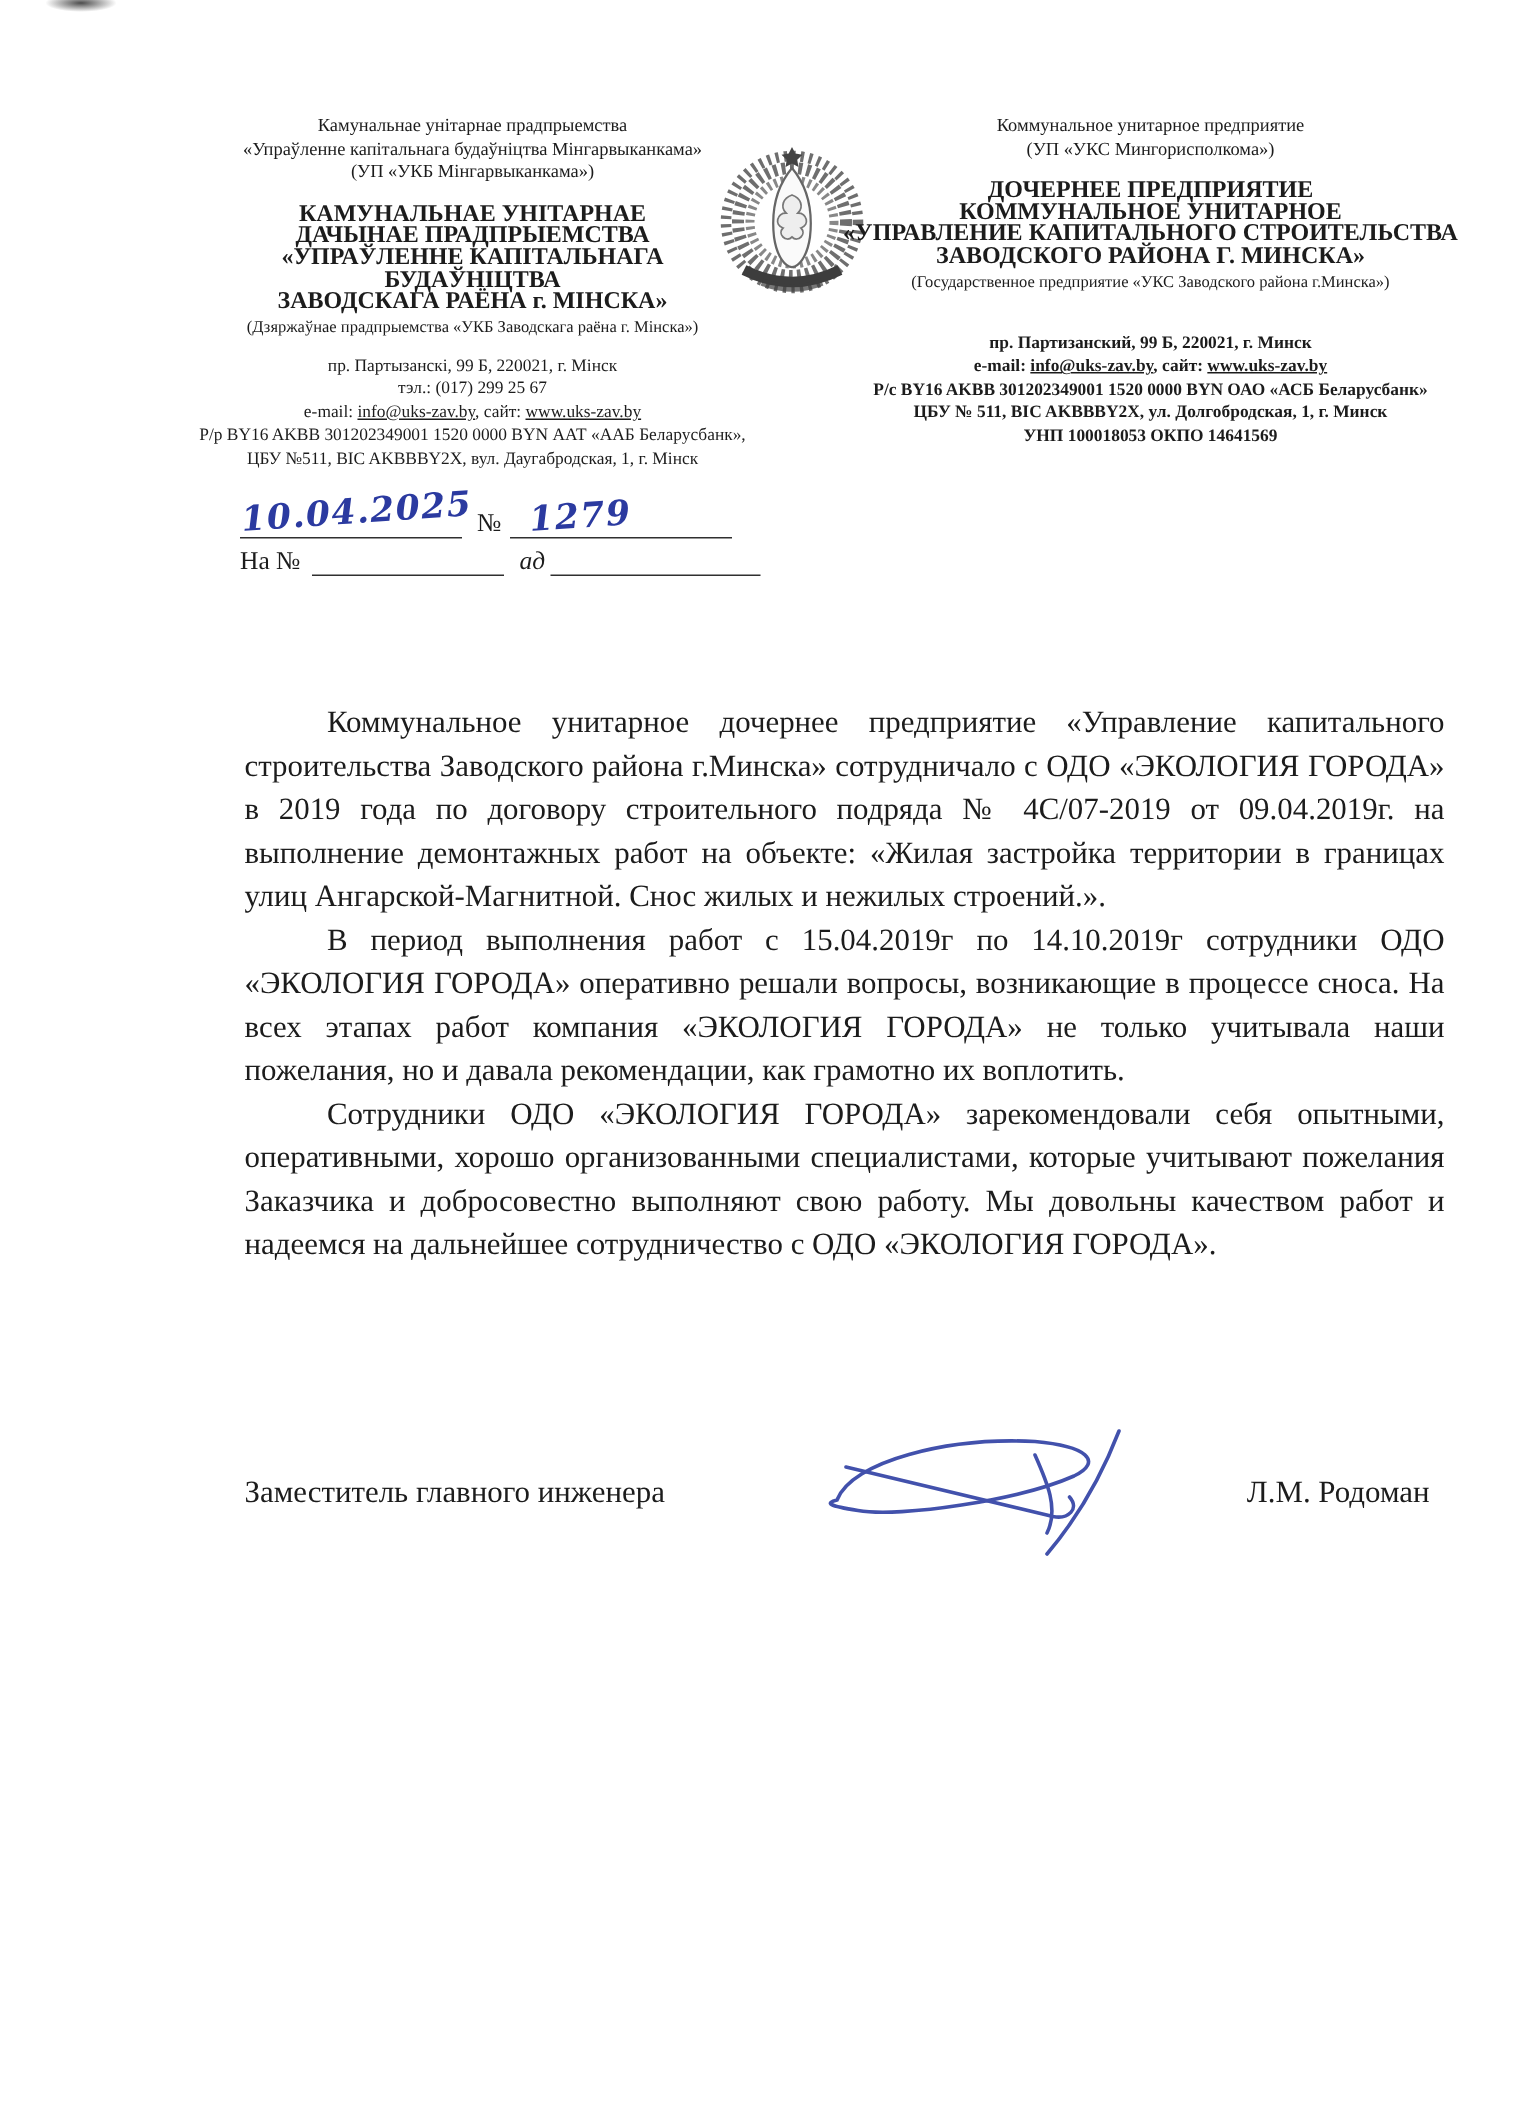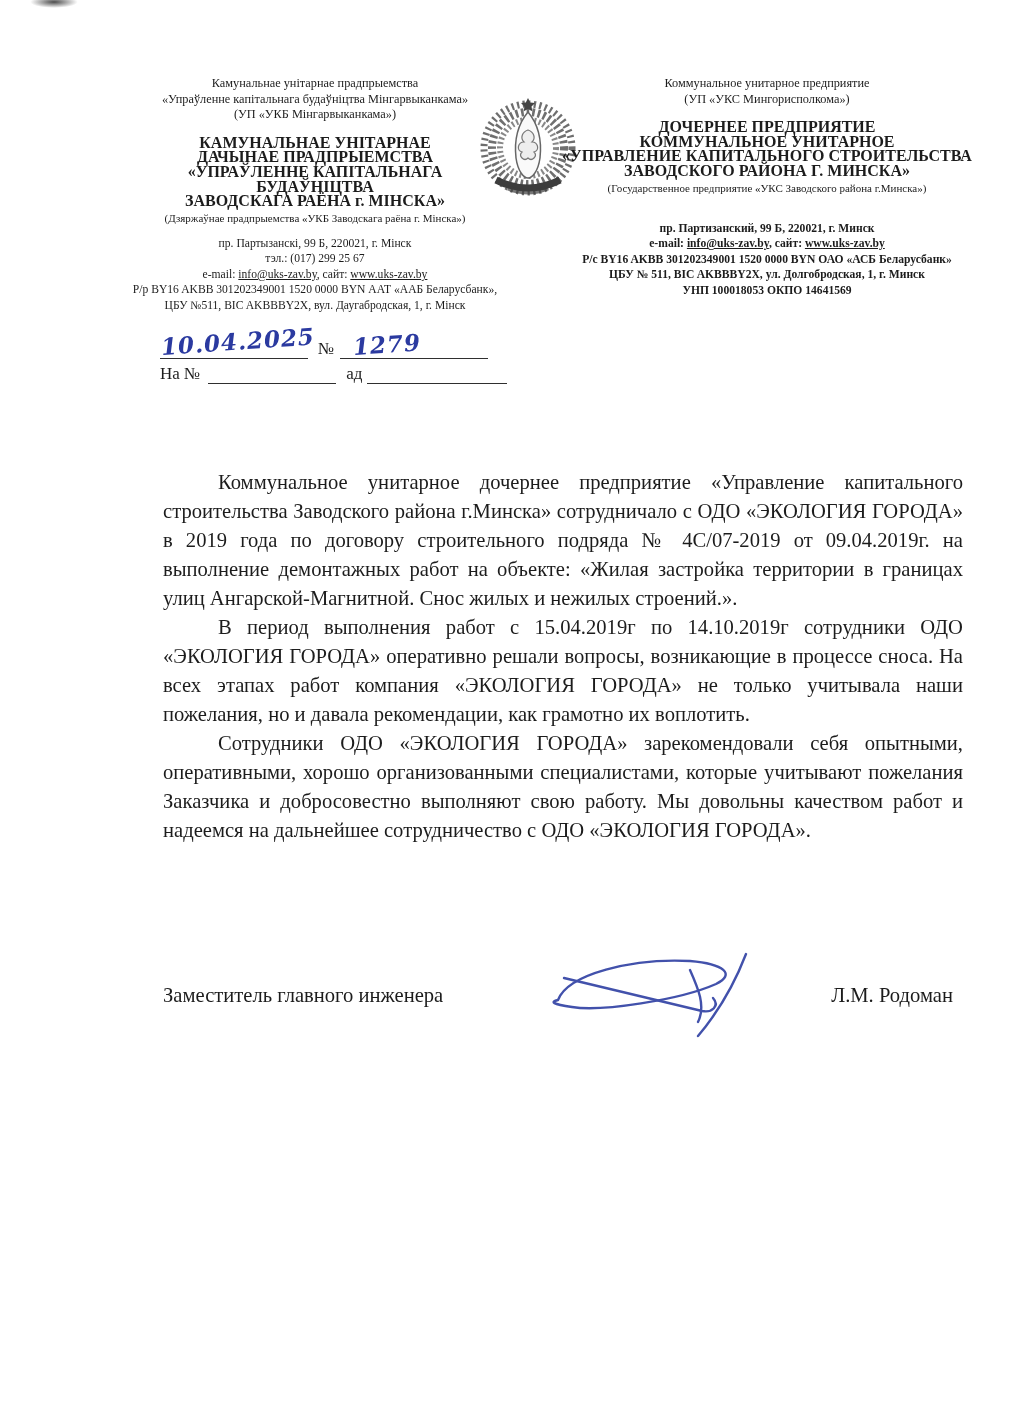--- a/index.html
+++ b/index.html
@@ -116,21 +116,21 @@
     <div>Р/с BY16 AKBB 301202349001 1520 0000 BYN ОАО «АСБ Беларусбанк»</div>
     <div>ЦБУ № 511, BIC AKBBBY2X, ул. Долгобродская, 1, г. Минск</div>
     <div>УНП 100018053 ОКПО 14641569</div>
   </div>
 
   <div class="refblock">
     <div class="ref-row1">
       <span class="hw-line" style="width:148px;"><span class="hw">10.04.2025</span></span><span class="ref-no">№</span><span class="hw-line" style="width:148px;"><span class="hw" style="left:14px;">1279</span></span>
     </div>
     <div class="ref-row2">
-      <span class="lbl">На №</span><span class="blank" style="width:128px;margin-left:8px;"></span><span class="lbl" style="margin-left:10px;">ад</span><span class="blank" style="width:140px;margin-left:4px;"></span>
+      <span class="lbl">На №</span><span class="blank" style="width:128px;margin-left:8px;"></span><span class="lbl" style="margin-left:10px;font-style:italic;">ад</span><span class="blank" style="width:140px;margin-left:4px;"></span>
     </div>
   </div>
 
 
   <div class="body-text">
     <p>Коммунальное унитарное дочернее предприятие «Управление капитального строительства Заводского района г.Минска» сотрудничало с ОДО «ЭКОЛОГИЯ ГОРОДА» в 2019 года по договору строительного подряда № 4С/07-2019 от 09.04.2019г. на выполнение демонтажных работ на объекте: «Жилая застройка территории в границах улиц Ангарской-Магнитной. Снос жилых и нежилых строений.».</p>
     <p>В период выполнения работ с 15.04.2019г по 14.10.2019г сотрудники ОДО «ЭКОЛОГИЯ ГОРОДА» оперативно решали вопросы, возникающие в процессе сноса. На всех этапах работ компания «ЭКОЛОГИЯ ГОРОДА» не только учитывала наши пожелания, но и давала рекомендации, как грамотно их воплотить.</p>
     <p>Сотрудники ОДО «ЭКОЛОГИЯ ГОРОДА» зарекомендовали себя опытными, оперативными, хорошо организованными специалистами, которые учитывают пожелания Заказчика и добросовестно выполняют свою работу. Мы довольны качеством работ и надеемся на дальнейшее сотрудничество с ОДО «ЭКОЛОГИЯ ГОРОДА».</p>
   </div>
 

